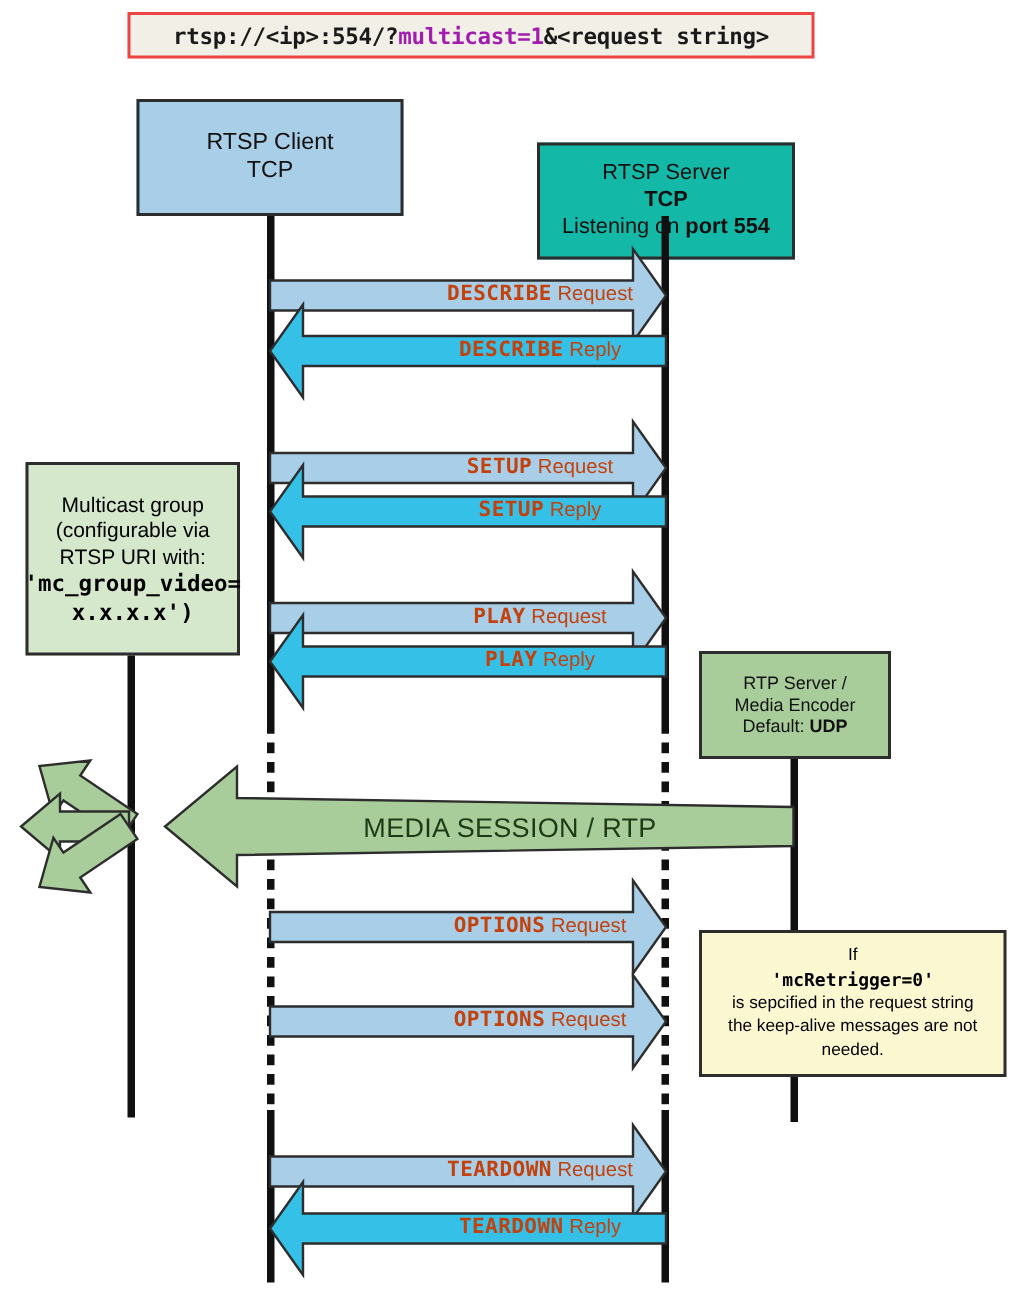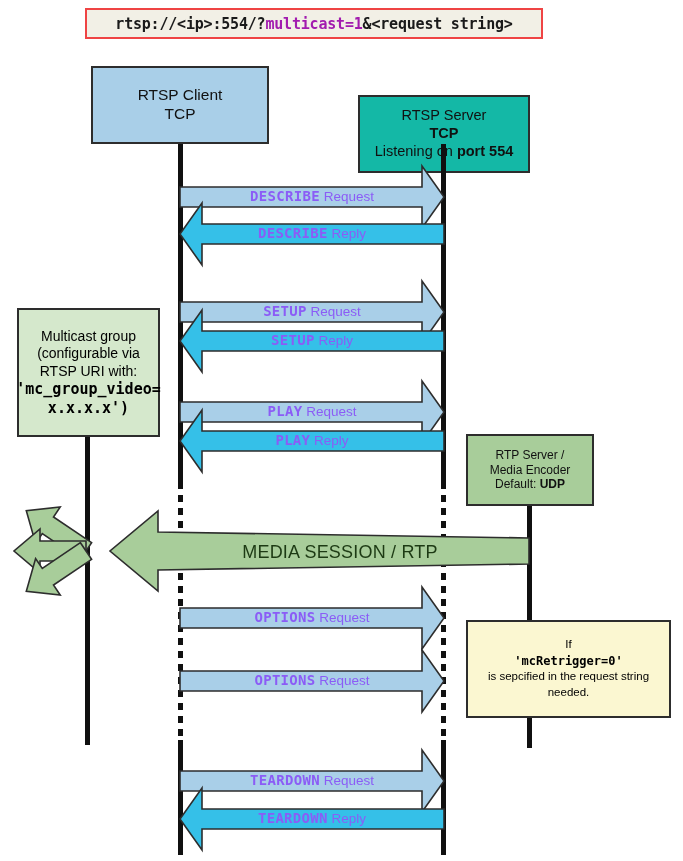--- a/index.html
+++ b/index.html
@@ -116,24 +116,25 @@
   
   #arrows {
     position: absolute;
     left: 0; top: 0;
     width: 683px; height: 861px;
     pointer-events: none;
   }
   .msg-label {
     position: absolute;
     text-align: center;
-    color: #8b5cf6;
+    color: #c2410c;
     font-size: 13.5px;
     white-space: nowrap;
     pointer-events: none;
+    margin-left: 48px;
   }
   .msg-label .verb {
     font-family: "DejaVu Sans Mono", monospace;
     font-weight: bold;
     font-size: 14px;
     letter-spacing: 0.3px;
   }
   .msg-label .kind {
     font-family: "Liberation Sans", sans-serif;
     font-size: 13.5px;
@@ -181,20 +182,21 @@
     <div>(configurable via</div>
     <div>RTSP URI with:</div>
     <div class="mono">'mc_group_video=</div>
     <div class="mono">x.x.x.x')</div>
   </div>
 
   <div class="note note-retrigger">
     <div>If</div>
     <div class="mono">'mcRetrigger=0'</div>
     <div>is sepcified in the request string</div>
+    <div>the keep-alive messages are not</div>
     <div>needed.</div>
   </div>
 
   <div class="lifeline" style="left:85px; top:437px; height:308px;"></div>
 
   <div class="lifeline" style="left:178px; top:144px; height:338px;"></div>
   <div class="lifeline dashed" style="left:178px; top:482px; height:258px;"></div>
   <div class="lifeline" style="left:178px; top:740px; height:115px;"></div>
 
   <div class="lifeline" style="left:441px; top:144px; height:338px;"></div>

